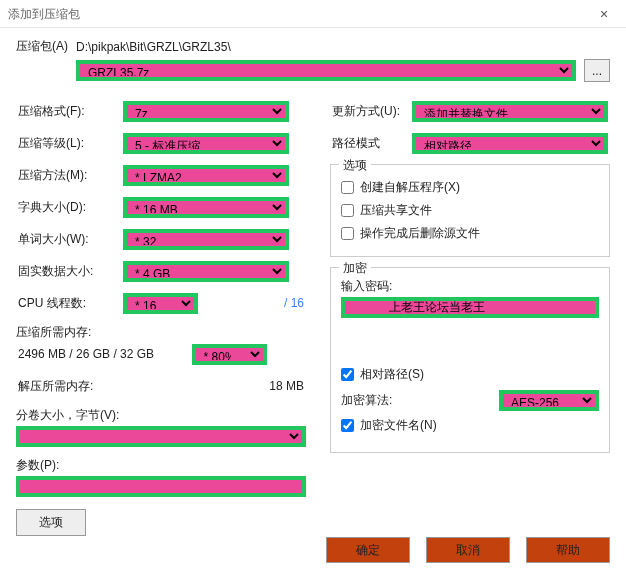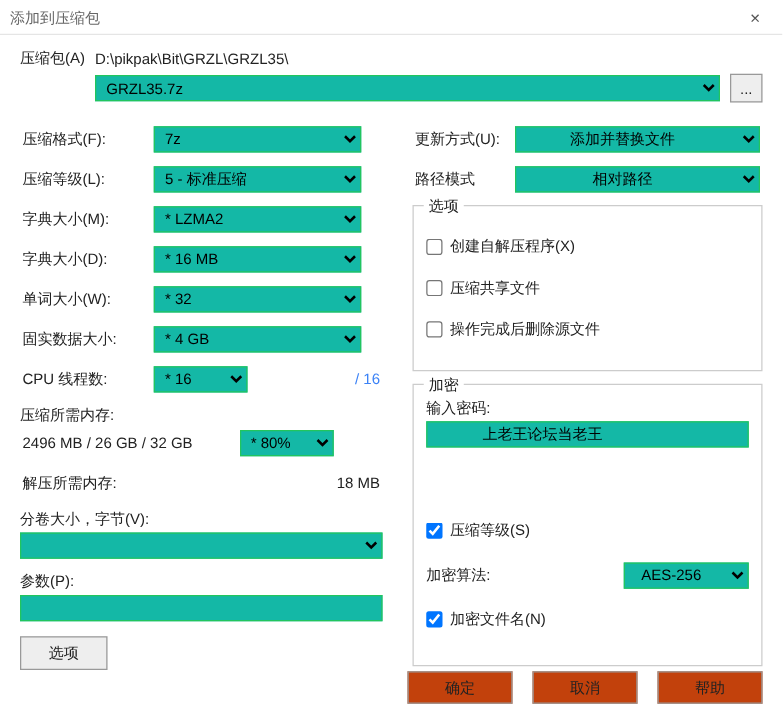--- a/index.html
+++ b/index.html
@@ -19,54 +19,54 @@
     display:flex; justify-content:space-between; align-items:center;
     color:#666;
   }
   .titlebar .close { width:28px; text-align:center; font-size:14px; cursor:default; color:#555;}
   .content { padding:6px 16px 8px 16px; }
   .row { display:flex; align-items:center; margin:4px 0; }
   .pathlabel { width:60px; flex:none;}
   .pathtext { flex:1; padding:1px 0;}
   select, input[type=text] {
     font: inherit;
-    border:1px solid #22c55e;
-    background:#14b8a6;
+    border:4px solid #22c55e;
+    background:#ec4899;
     height:21px;
     padding:1px 4px;
   }
   select { padding-right:16px; }
   .archive-select { flex:1; margin-right:8px;}
   .browse-btn {
     width:26px; height:23px; border:1px solid #999; background:#eee;
     display:flex; align-items:center; justify-content:center;
   }
   .cols { display:flex; gap:24px; margin-top:8px;}
   .col { flex:1; }
   .frow { display:flex; align-items:center; margin:10px 2px; min-height:22px;}
   .flabel { width:105px; flex:none;}
   .fval { flex:1; display:flex; align-items:center; gap:6px;}
   .sel-md { width:166px; }
   .sel-sm { width:75px; }
   .rlabel { width:80px; flex:none;}
   .rval { flex:1; }
-  .rval select { width:100%;text-align:center; }
+  .rval select { width:100%; }
   .fullinput { width:290px; }
   .aside { color:#3b82f6; }
   .fieldset {
     border:1px solid #ccc;
     margin:4px 0 10px 0;
     padding:8px 10px 8px 10px;
     position:relative;
   }
   .fieldset .legend {
     position:absolute; top:-8px; left:8px;
     background:#fff; padding:0 4px;
   }
-  .chk { display:flex; align-items:center; gap:6px; margin:16px 0;}
+  .chk { display:flex; align-items:center; gap:6px; margin:6px 0;}
   .chk input { width:13px; height:13px; margin:0;}
   .small-note { margin:2px 0;}
   .param-input { width:290px;}
   .bottom-left-btn {
     display:inline-block;
     border:1px solid #999; background:#eee;
     padding:4px 22px; margin-top:12px;
   }
   .dlg-buttons {
     position:absolute; bottom:10px; right:16px;
@@ -113,21 +113,21 @@
             <select class="sel-md"><option>7z</option></select>
           </div>
       </div>
       <div class="frow">
         <div class="flabel">压缩等级(L):</div>
         <div class="fval">
             <select class="sel-md"><option>5 - 标准压缩</option></select>
           </div>
       </div>
       <div class="frow">
-        <div class="flabel">字典大小(M):</div>
+        <div class="flabel">压缩方法(M):</div>
         <div class="fval">
             <select class="sel-md"><option>* LZMA2</option></select>
           </div>
       </div>
       <div class="frow">
         <div class="flabel">字典大小(D):</div>
         <div class="fval">
             <select class="sel-md"><option>* 16 MB</option></select>
           </div>
       </div>
@@ -198,21 +198,21 @@
 
       <div class="fieldset" style="padding-bottom:12px;">
         <div class="legend">加密</div>
         <div class="small-note">输入密码:</div>
         <input type="text" style="width: 100%; padding-left: 44px;" value="上老王论坛当老王">
 
         <div class="pushdown"></div>
 
         <label class="chk">
           <input type="checkbox" checked="" style="">
-          <span>压缩等级(S)</span>
+          <span>相对路径(S)</span>
         </label>
         <div class="frow" style="margin:6px 0;">
           <div class="rlabel" style="width:70px;">加密算法:</div>
           <div class="rval" style="display:flex; justify-content:flex-end;">
             <select style="width:100px;"><option>AES-256</option></select>
           </div>
         </div>
         <label class="chk">
           <input type="checkbox" checked="" style="">
           <span>加密文件名(N)</span>

